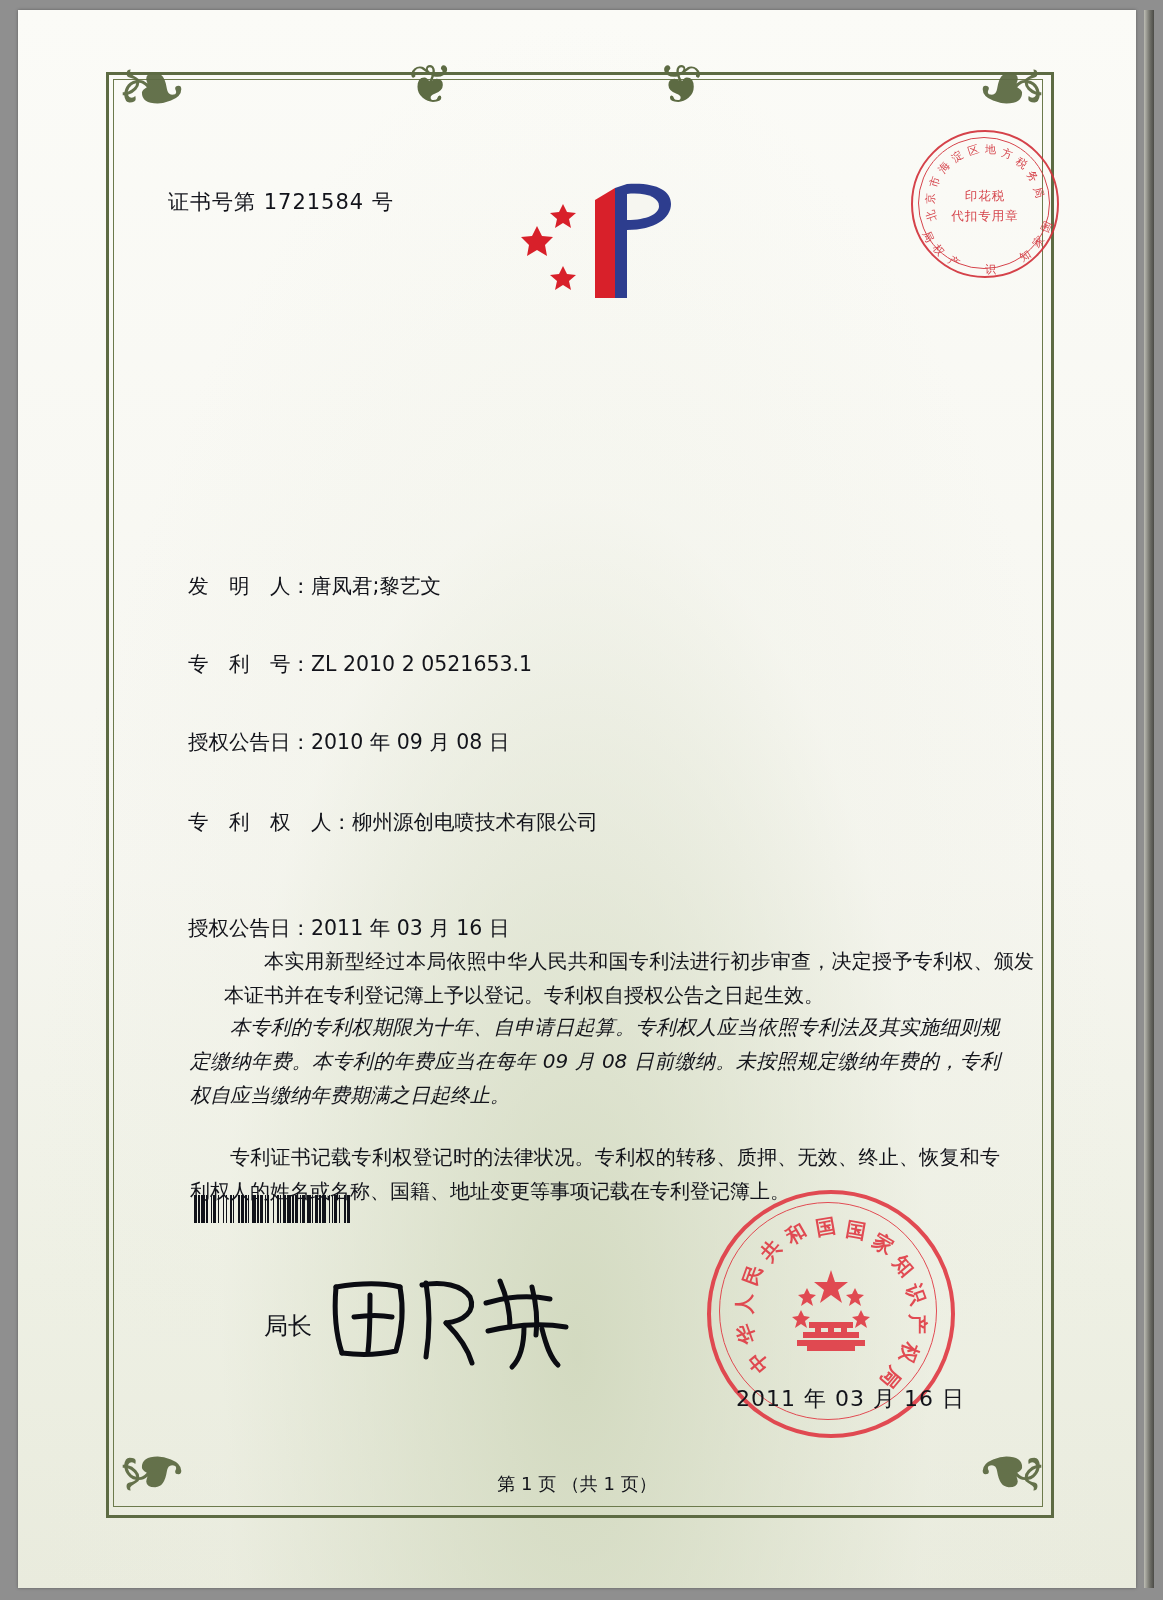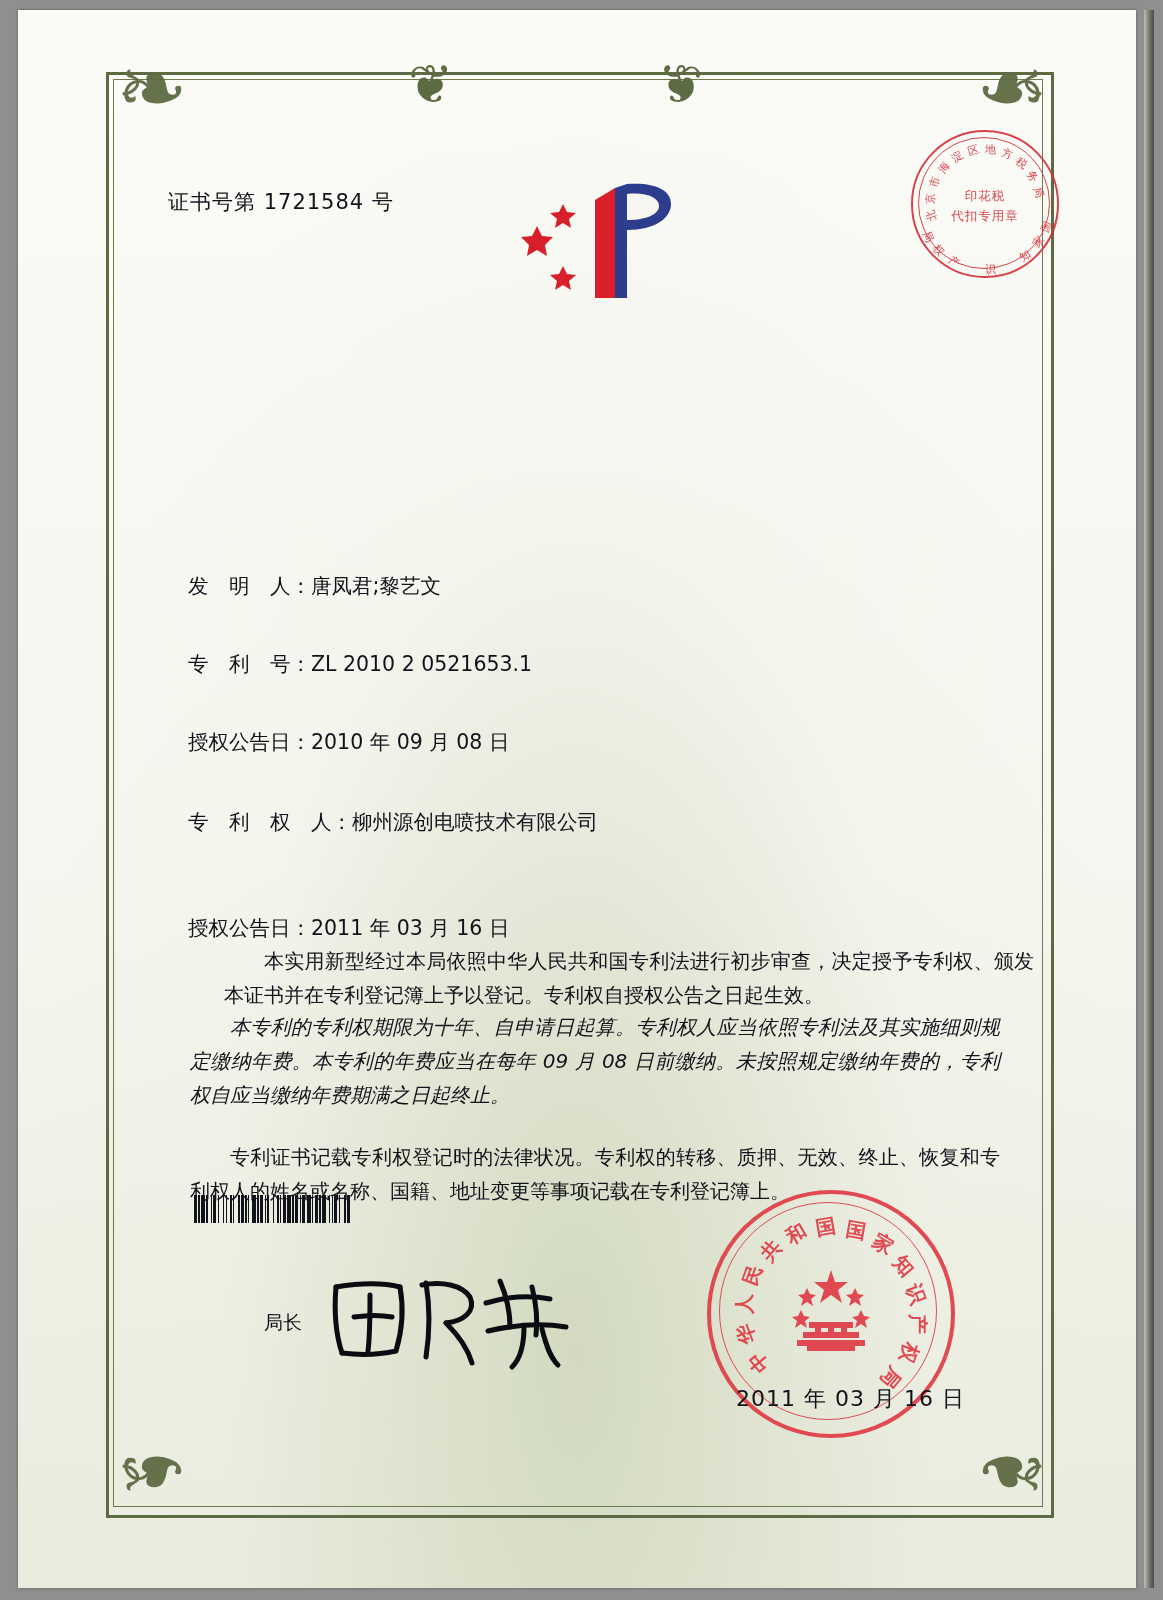--- a/index.html
+++ b/index.html
@@ -197,21 +197,21 @@
   #barcode i {
     display: block;
     background: #11131a;
     height: 100%;
   }
 
   
   #sign-label {
     position: absolute;
     left: 246px; top: 1300px;
-    font-size: 19px;
+    font-size: 24px;
     color: #12131a;
     font-family: "DejaVu Sans", sans-serif;
   }
   #signature {
     position: absolute;
     left: 300px; top: 1255px;
     width: 270px; height: 110px;
     color: #0b0c12;
   }
 
@@ -484,15 +484,16 @@
             <rect x="60" y="64" width="6" height="6"></rect>
             <rect x="16" y="76" width="68" height="6"></rect>
             <rect x="26" y="82" width="48" height="5"></rect>
           </g>
         </svg>
       </div>
     </div>
 
     <div id="stamp-date">2011 年 03 月 16 日</div>
 
+    <div id="page-footer">第 1 页 （共 1 页）</div>
   </div>
   <div id="page-edge-right"></div>
 </div>
 
 </body></html>

